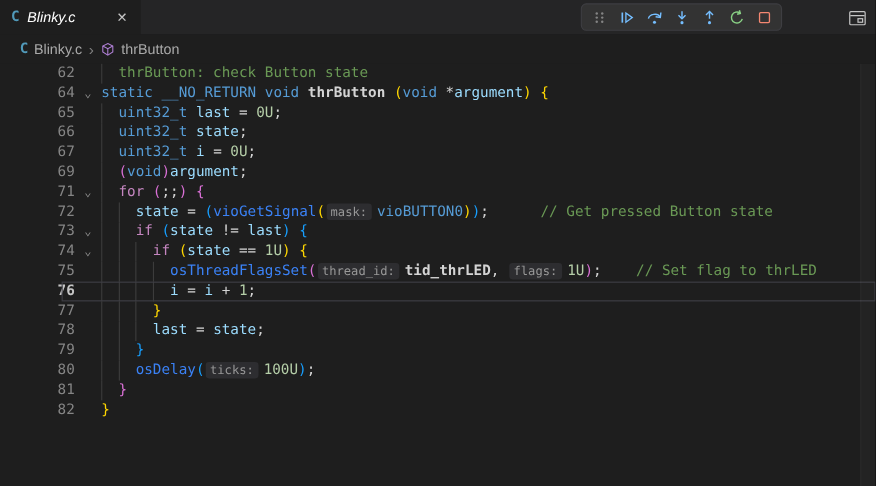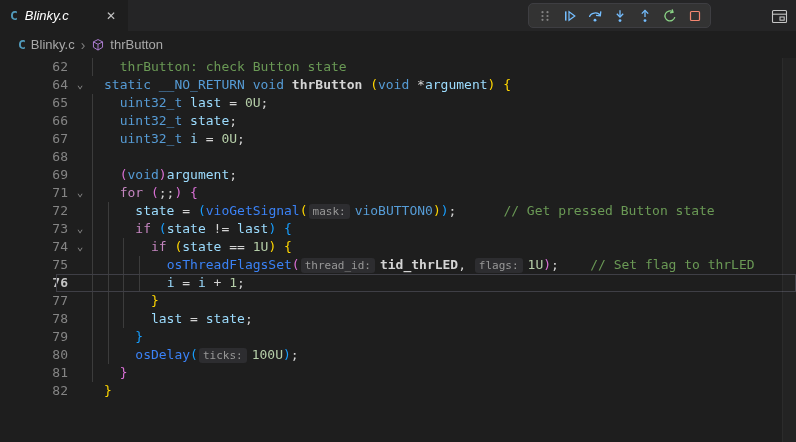--- a/index.html
+++ b/index.html
@@ -22,21 +22,21 @@
   .bc-item{display:flex;align-items:center;gap:5px;cursor:pointer;}
   .bc-sep{color:#7f7f7f;font-size:14px;}
   
   .editor{position:relative;background:#1e1e1e;height:384px;}
   .line{display:flex;height:18px;line-height:18px;position:relative;
         font-family:"DejaVu Sans Mono",monospace;font-size:13px;}
   .gutter{width:64px;flex:none;display:flex;padding-left:28px;}
   .ln{width:40px;text-align:right;color:#858585;}
   .fold{width:24px;text-align:center;color:#8f8f8f;font-size:11px;}
   .cur .ln{color:#c6c6c6;font-weight:bold;}
-  .code{flex:1;position:relative;white-space:pre;padding-left:12px;}
+  .code{flex:1;position:relative;white-space:pre;}
   .guide{position:absolute;top:0;bottom:0;width:1px;background:#3c3c3c;}
   .cur::after{content:"";position:absolute;left:56px;right:0;top:0;bottom:0;
         border:1px solid #3f3f46;pointer-events:none;box-sizing:border-box;}
   .t-kw{color:#569cd6}.t-ctrl{color:#c586c0}.t-fn{color:#3b82f6}.t-var{color:#9cdcfe}
   .t-plain{color:#d4d4d4}.t-num{color:#b5cea8}.t-cm{color:#6a9955}
   .t-b1{color:#ffd700}.t-b2{color:#da70d6}.t-b3{color:#179fff}
   .t-glob{color:#d4d4d4;font-weight:bold}.t-fndef{color:#d4d4d4;font-weight:bold}
   .t-hint{font-size:11px;color:#989898;background:#2d2d30;border-radius:3px;
         padding:1px 4px;margin:0 5px 0 1px;}
   .scrollstrip{position:absolute;right:0;top:0;bottom:0;width:13px;
@@ -159,27 +159,20 @@
         </div>
         <div class="line">
           <div class="gutter">
             <span class="ln">67</span>
             <span class="fold"></span>
           </div>
           <div class="code"><div class="guide" style="left: 0ch;"></div><span class="t-plain">  </span><span class="t-kw">uint32_t</span><span class="t-plain"> </span><span class="t-var">i</span><span class="t-plain"> = </span><span class="t-num">0U</span><span class="t-plain">;</span></div>
         </div>
         <div class="line">
           <div class="gutter">
-            <span class="ln">68</span>
-            <span class="fold"></span>
-          </div>
-          <div class="code"><div class="guide" style="left: 0ch;"></div></div>
-        </div>
-        <div class="line">
-          <div class="gutter">
             <span class="ln">69</span>
             <span class="fold"></span>
           </div>
           <div class="code"><div class="guide" style="left: 0ch;"></div><span class="t-plain">  </span><span class="t-b2">(</span><span class="t-kw">void</span><span class="t-b2">)</span><span class="t-var">argument</span><span class="t-plain">;</span></div>
         </div>
         <div class="line">
           <div class="gutter">
             <span class="ln">71</span>
             <span class="fold">⌄</span>
           </div>

